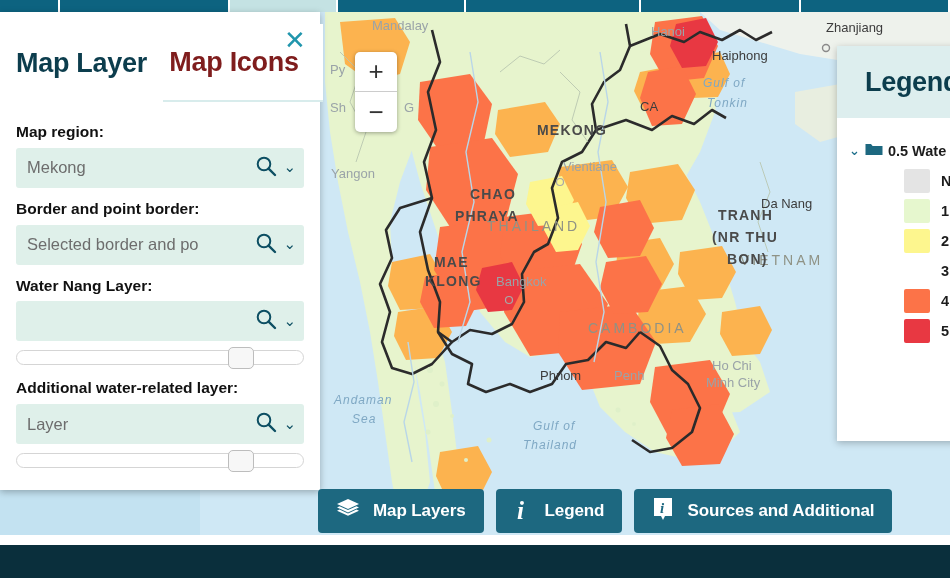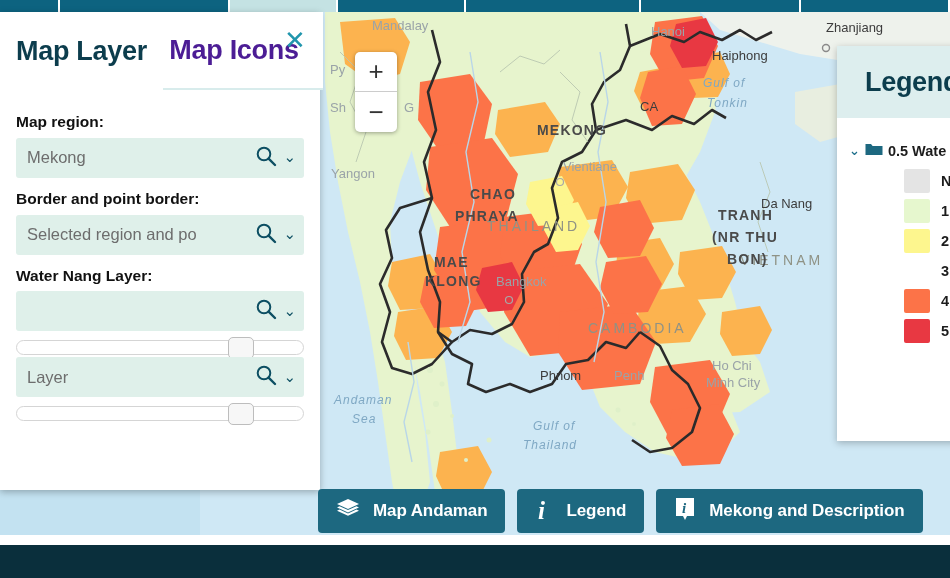--- a/index.html
+++ b/index.html
@@ -31,31 +31,31 @@
   .zoomctl { position: absolute; left: 355px; top: 40px; width: 42px; height: 80px;
              background: #fff; border-radius: 5px; box-shadow: 0 1px 4px rgba(0,0,0,.35); }
   .zoombtn { width: 42px; height: 40px; display: flex; align-items: center; justify-content: center;
              font-size: 26px; color: #333; cursor: pointer; font-family: "Liberation Sans", sans-serif; }
   .zoombtn.plus { border-bottom: 1px solid #ccc; }
 
   
   .panel { position: absolute; left: 0; top: 12px; width: 320px; height: 478px;
            background: #ffffff; box-shadow: 0 2px 7px rgba(0,0,0,.28); }
   .tabs { position: relative; height: 78px; border-bottom: 2px solid #d8ecec; }
-  .tab { position: absolute; top: 0; height: 78px; display: flex; align-items: center; padding: 0 16px;
+  .tab { position: absolute; top: 12px; height: 78px; display: flex; align-items: center; padding: 0 16px;
          font-size: 27px; font-weight: bold; letter-spacing: -0.3px; }
   .tab-active { left: 0; color: #0c3d4d; background: #fff; z-index: 3; }
-  .tab-inactive { left: 143px; width: 180px; color: #4c1d95; background: #fff;
+  .tab-inactive { left: 143px; width: 180px; color: #7f1d1d; background: #fff;
                   border-left: 2px solid #e4f2f2; border-bottom: 2px solid #d8ecec; justify-content: center; z-index: 2; }
   .closebtn { position: absolute; right: 10px; top: 14px; width: 30px; height: 30px; z-index: 5;
               color: #2196ad; font-size: 26px; line-height: 28px; text-align: center; cursor: pointer;
               font-family: "DejaVu Sans", sans-serif; font-weight: 300; }
 
   .panel-body { padding: 18px 16px 0 16px; }
-  .field-label { font-size: 15.5px; font-weight: bold; color: #111; margin: 4px 0 6px 0; line-height: 1.28; }
+  .field-label { font-size: 15.5px; font-weight: bold; color: #111; margin: 14px 0 6px 0; line-height: 1.28; }
   .field-label.tight { margin-top: 11px; }
   .select {
     position: relative; height: 40px; background: #dff0ea; border-radius: 3px;
     display: flex; align-items: center; padding: 0 66px 0 11px;
     font-size: 16.5px; color: #6d6d6d; overflow: hidden; white-space: nowrap; cursor: pointer;
   }
   .select .sel-val { overflow: hidden; text-overflow: clip; white-space: nowrap; }
   .sel-icons { position: absolute; right: 8px; top: 0; height: 40px; display: flex; align-items: center; gap: 6px; }
   .chev { color: #0d4f63; font-size: 15px; line-height: 1; font-family: "DejaVu Sans", sans-serif; }
 
@@ -283,21 +283,21 @@
           <span class="sel-icons">
             <span><svg width="22" height="22" viewBox="0 0 22 22">
                 <circle cx="9" cy="9" r="6.3" fill="none" stroke="#0d4f63" stroke-width="2"></circle>
                 <line x1="13.6" y1="13.6" x2="20" y2="20" stroke="#0d4f63" stroke-width="2.4" stroke-linecap="round"></line>
               </svg></span>
             <span class="chev">⌄</span>
           </span>
         </div>
         <div class="field-label tight">Border and point border:</div>
         <div class="select">
-          <span class="sel-val">Selected region and po</span>
+          <span class="sel-val">Selected border and po</span>
           <span class="sel-icons">
             <span><svg width="22" height="22" viewBox="0 0 22 22">
                 <circle cx="9" cy="9" r="6.3" fill="none" stroke="#0d4f63" stroke-width="2"></circle>
                 <line x1="13.6" y1="13.6" x2="20" y2="20" stroke="#0d4f63" stroke-width="2.4" stroke-linecap="round"></line>
               </svg></span>
             <span class="chev">⌄</span>
           </span>
         </div>
         <div class="field-label tight">Water Nang Layer:</div>
         <div class="select">
@@ -306,20 +306,21 @@
                 <circle cx="9" cy="9" r="6.3" fill="none" stroke="#0d4f63" stroke-width="2"></circle>
                 <line x1="13.6" y1="13.6" x2="20" y2="20" stroke="#0d4f63" stroke-width="2.4" stroke-linecap="round"></line>
               </svg></span>
             <span class="chev">⌄</span>
           </span>
         </div>
         <div class="slider">
           <div class="slider-track"></div>
           <div class="slider-thumb" style="left:calc(78% - 13px)"></div>
         </div>
+        <div class="field-label tight">Additional water-related layer:</div>
         <div class="select">
           <span class="sel-val">Layer</span>
           <span class="sel-icons">
             <span><svg width="22" height="22" viewBox="0 0 22 22">
                 <circle cx="9" cy="9" r="6.3" fill="none" stroke="#0d4f63" stroke-width="2"></circle>
                 <line x1="13.6" y1="13.6" x2="20" y2="20" stroke="#0d4f63" stroke-width="2.4" stroke-linecap="round"></line>
               </svg></span>
             <span class="chev">⌄</span>
           </span>
         </div>
@@ -373,33 +374,33 @@
     </div>
   </div>
 
   <div class="toolbar" id="toolbar">
       <div class="tb-btn">
         <span><svg width="24" height="22" viewBox="0 0 24 22">
             <path d="M12,1 L23,6 L12,11 L1,6 Z" fill="#fff"></path>
             <path d="M12,12 L20.5,8.2 L23,9.4 L12,14.4 L1,9.4 L3.5,8.2 Z" fill="#fff"></path>
             <path d="M12,15.4 L20.5,11.6 L23,12.8 L12,17.8 L1,12.8 L3.5,11.6 Z" fill="#fff"></path>
           </svg></span>
-        <span class="tb-label">Map Andaman</span>
+        <span class="tb-label">Map Layers</span>
       </div>
       <div class="tb-btn">
         <span><svg width="18" height="26" viewBox="0 0 18 26">
             <text x="3" y="23" font-family="Liberation Serif, serif" font-size="25" font-style="italic" font-weight="bold" fill="#fff">i</text>
           </svg></span>
         <span class="tb-label">Legend</span>
       </div>
       <div class="tb-btn">
         <span><svg width="22" height="24" viewBox="0 0 22 24">
             <path d="M2,1 L20,1 L20,19 L13,19 L11,23 L9,19 L2,19 Z" fill="#fff"></path>
             <text x="8" y="16" font-family="Liberation Serif, serif" font-size="15" font-style="italic" font-weight="bold" fill="#1d6880">i</text>
           </svg></span>
-        <span class="tb-label">Mekong and Description</span>
+        <span class="tb-label">Sources and Additional</span>
       </div>
     </div>
 
   <div class="footer-gap"></div>
   <div class="footer"></div>
 
 </div>
 
 </body></html>

